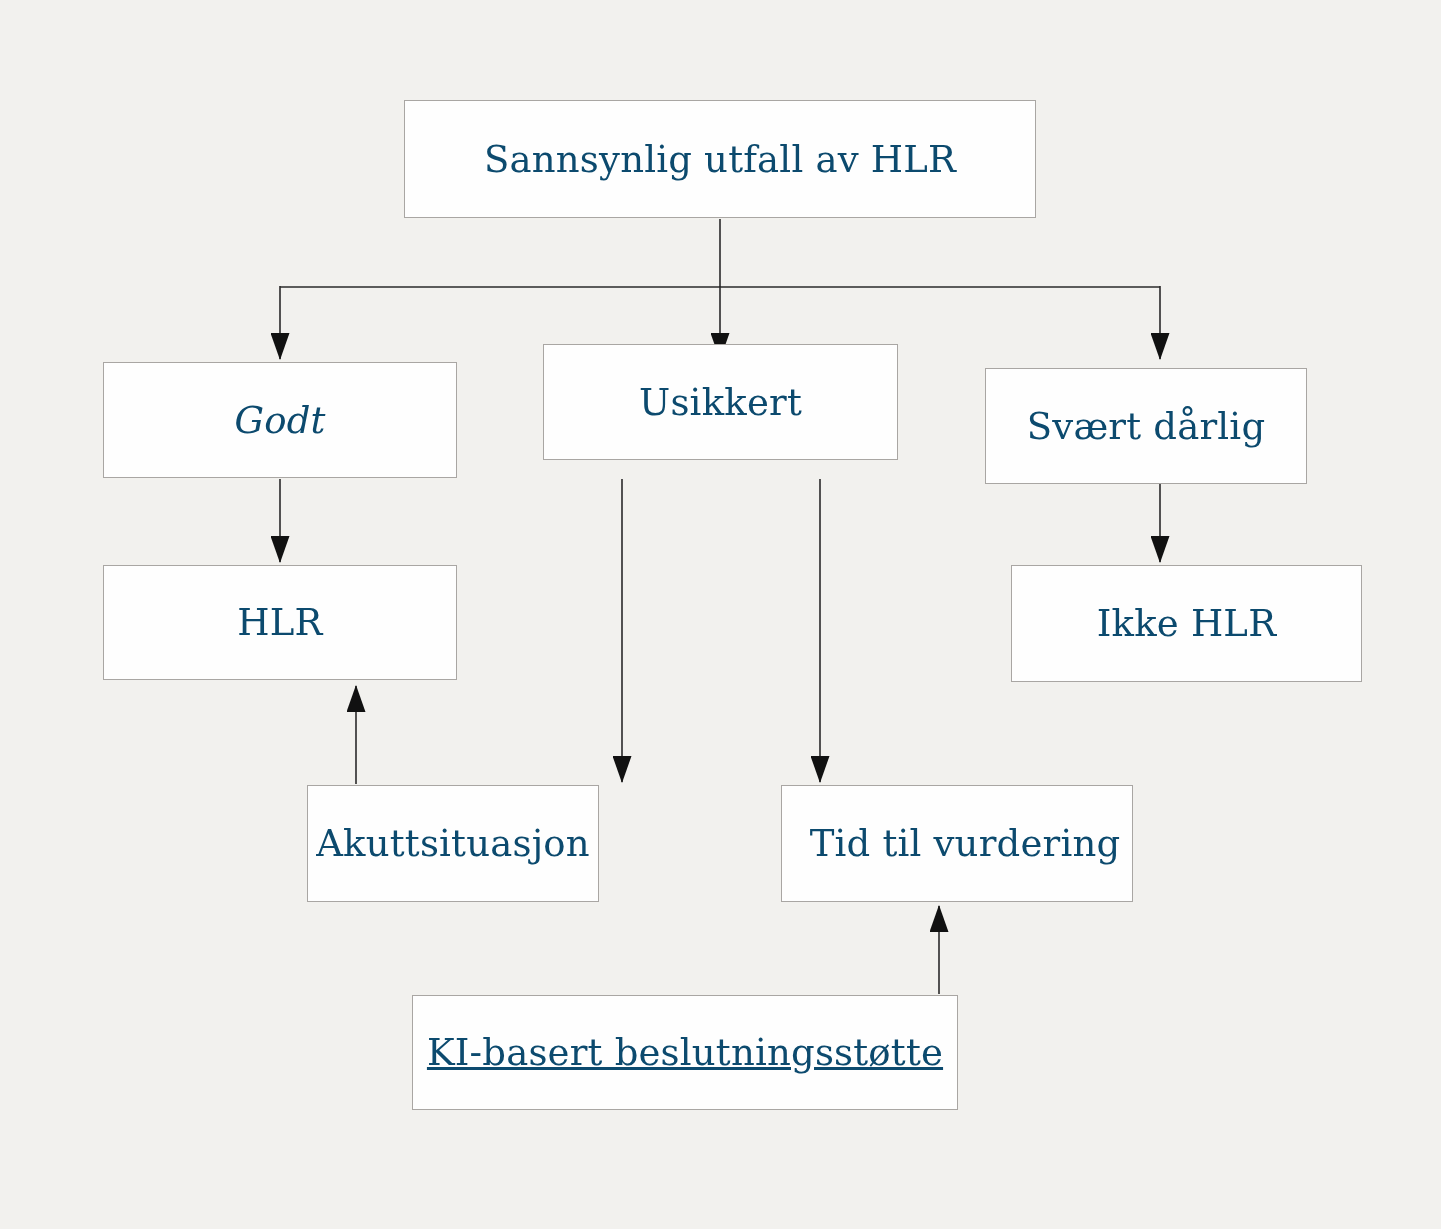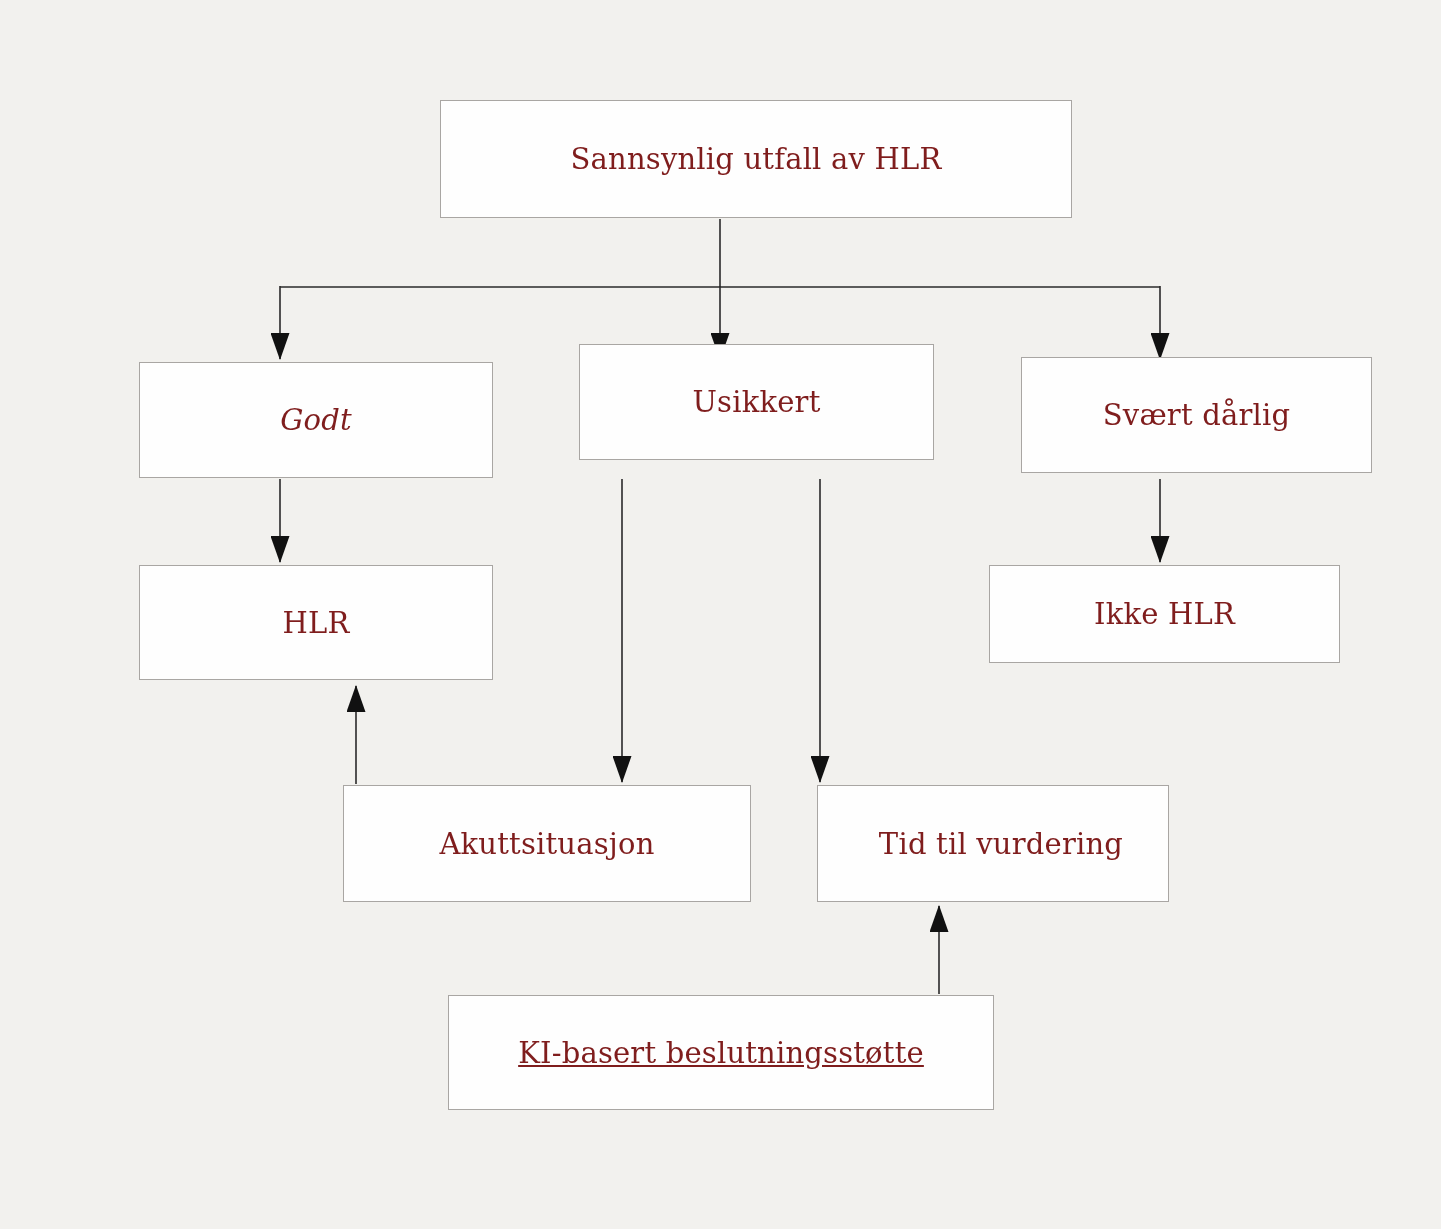--- a/index.html
+++ b/index.html
@@ -25,33 +25,32 @@
   }
   .node {
     position: absolute;
     box-sizing: border-box;
     background: #fefefe;
     border: 1.5px solid #a9a6a3;
     display: flex;
     align-items: center;
     justify-content: center;
     text-align: center;
-    font-size: 29px;
-    color: #7f1d1d;
+    font-size: 37px;
+    color: #0c4a6e;
     letter-spacing: 0.2px;
-    margin-left: 36px;
   }
   
   .n-root    { left: 404px;  top: 100px;  width: 632px; height: 118px; }
   .n-godt    { left: 103px;  top: 362px;  width: 354px; height: 116px; font-style: italic; }
   .n-usik    { left: 543px;  top: 344px;  width: 355px; height: 116px; }
-  .n-svrt    { left: 985px;  top: 357px;  width: 351px; height: 116px; text-align: right; }
+  .n-svrt    { left: 985px;  top: 368px;  width: 322px; height: 116px; text-align: right; }
   .n-hlr     { left: 103px;  top: 565px;  width: 354px; height: 115px; }
-  .n-ikke    { left: 953px;  top: 565px;  width: 351px; height: 98px; }
-  .n-akutt   { left: 307px;  top: 785px;  width: 408px; height: 117px; }
+  .n-ikke    { left: 1011px;  top: 565px;  width: 351px; height: 117px; }
+  .n-akutt   { left: 307px;  top: 785px;  width: 292px; height: 117px; }
   .n-tid     { left: 781px;  top: 785px;  width: 352px; height: 117px; padding-left: 16px; }
   .n-ki      { left: 412px;  top: 995px;  width: 546px; height: 115px; text-decoration: underline; }
 </style>
 </head>
 <body>
 
 <div class="canvas">
 
   <svg class="edges-layer" viewBox="0 0 1441 1229" xmlns="http://www.w3.org/2000/svg" aria-hidden="true">
     <defs>

